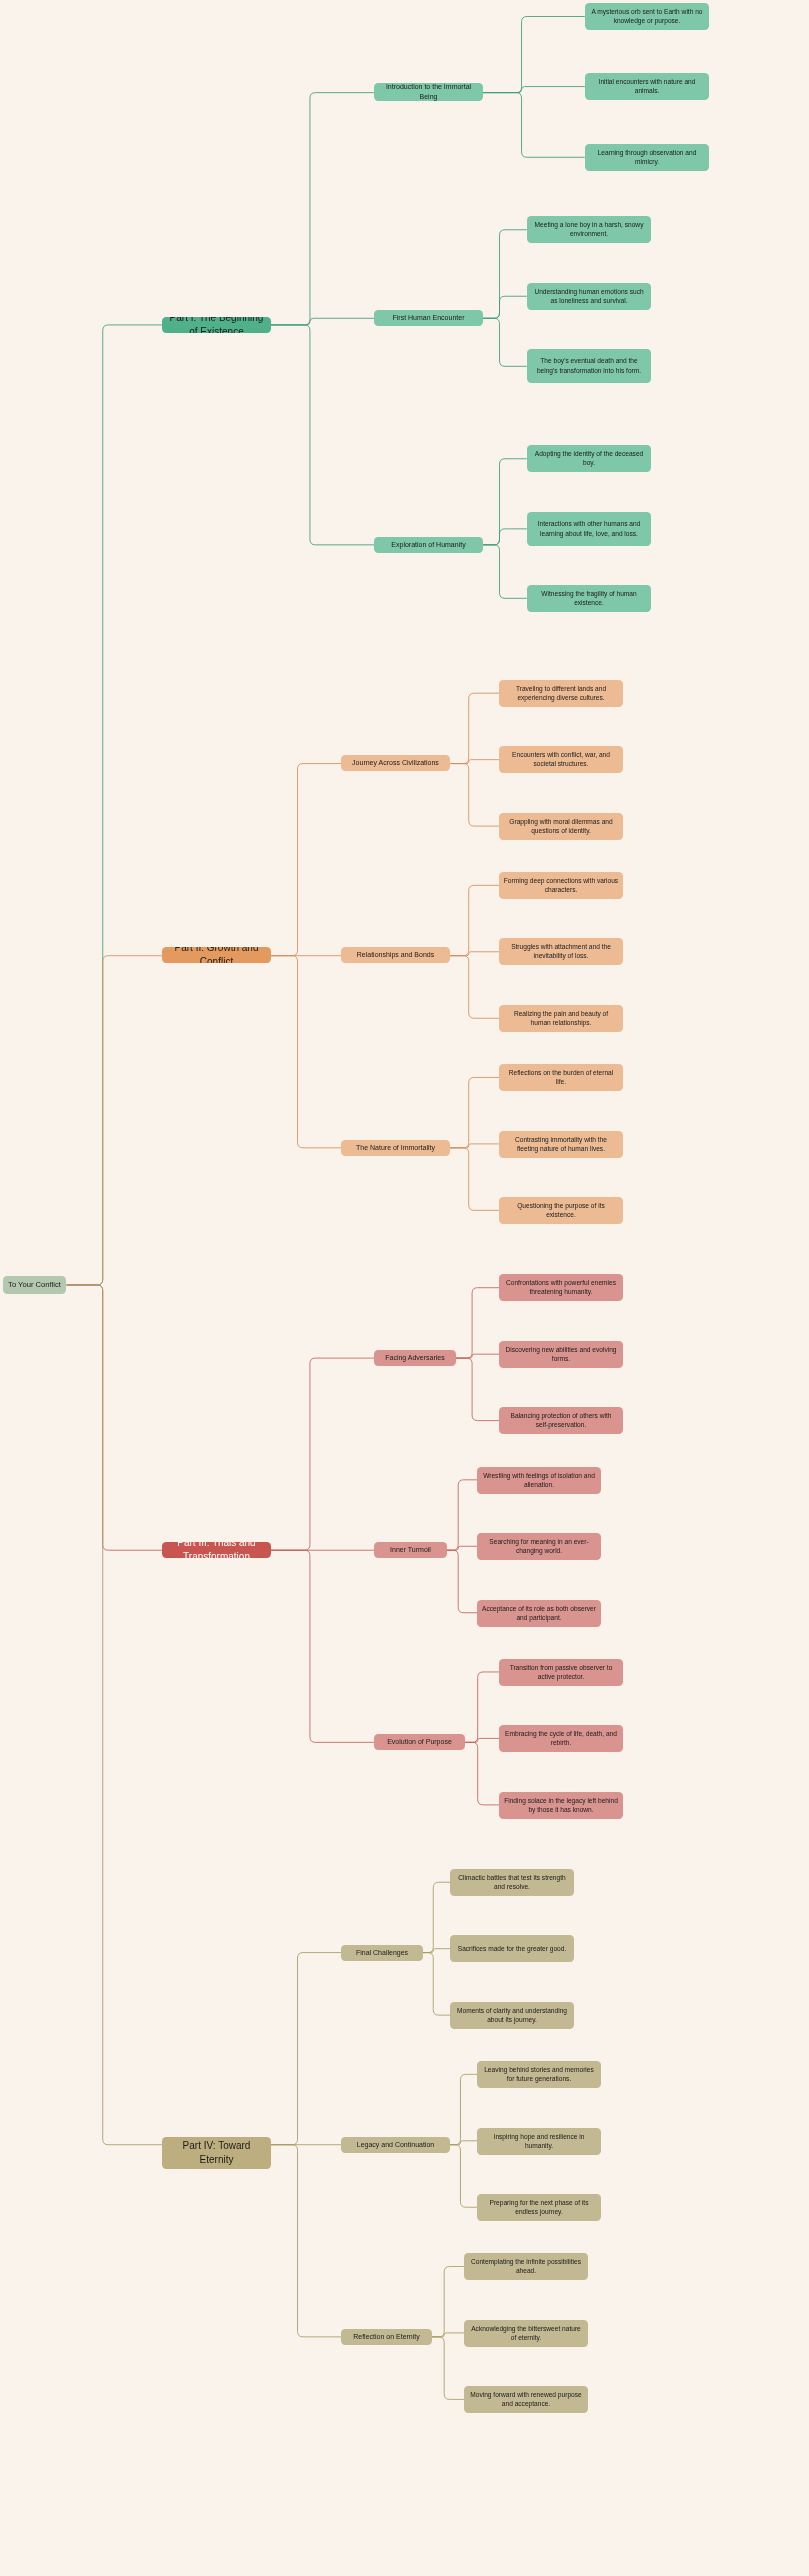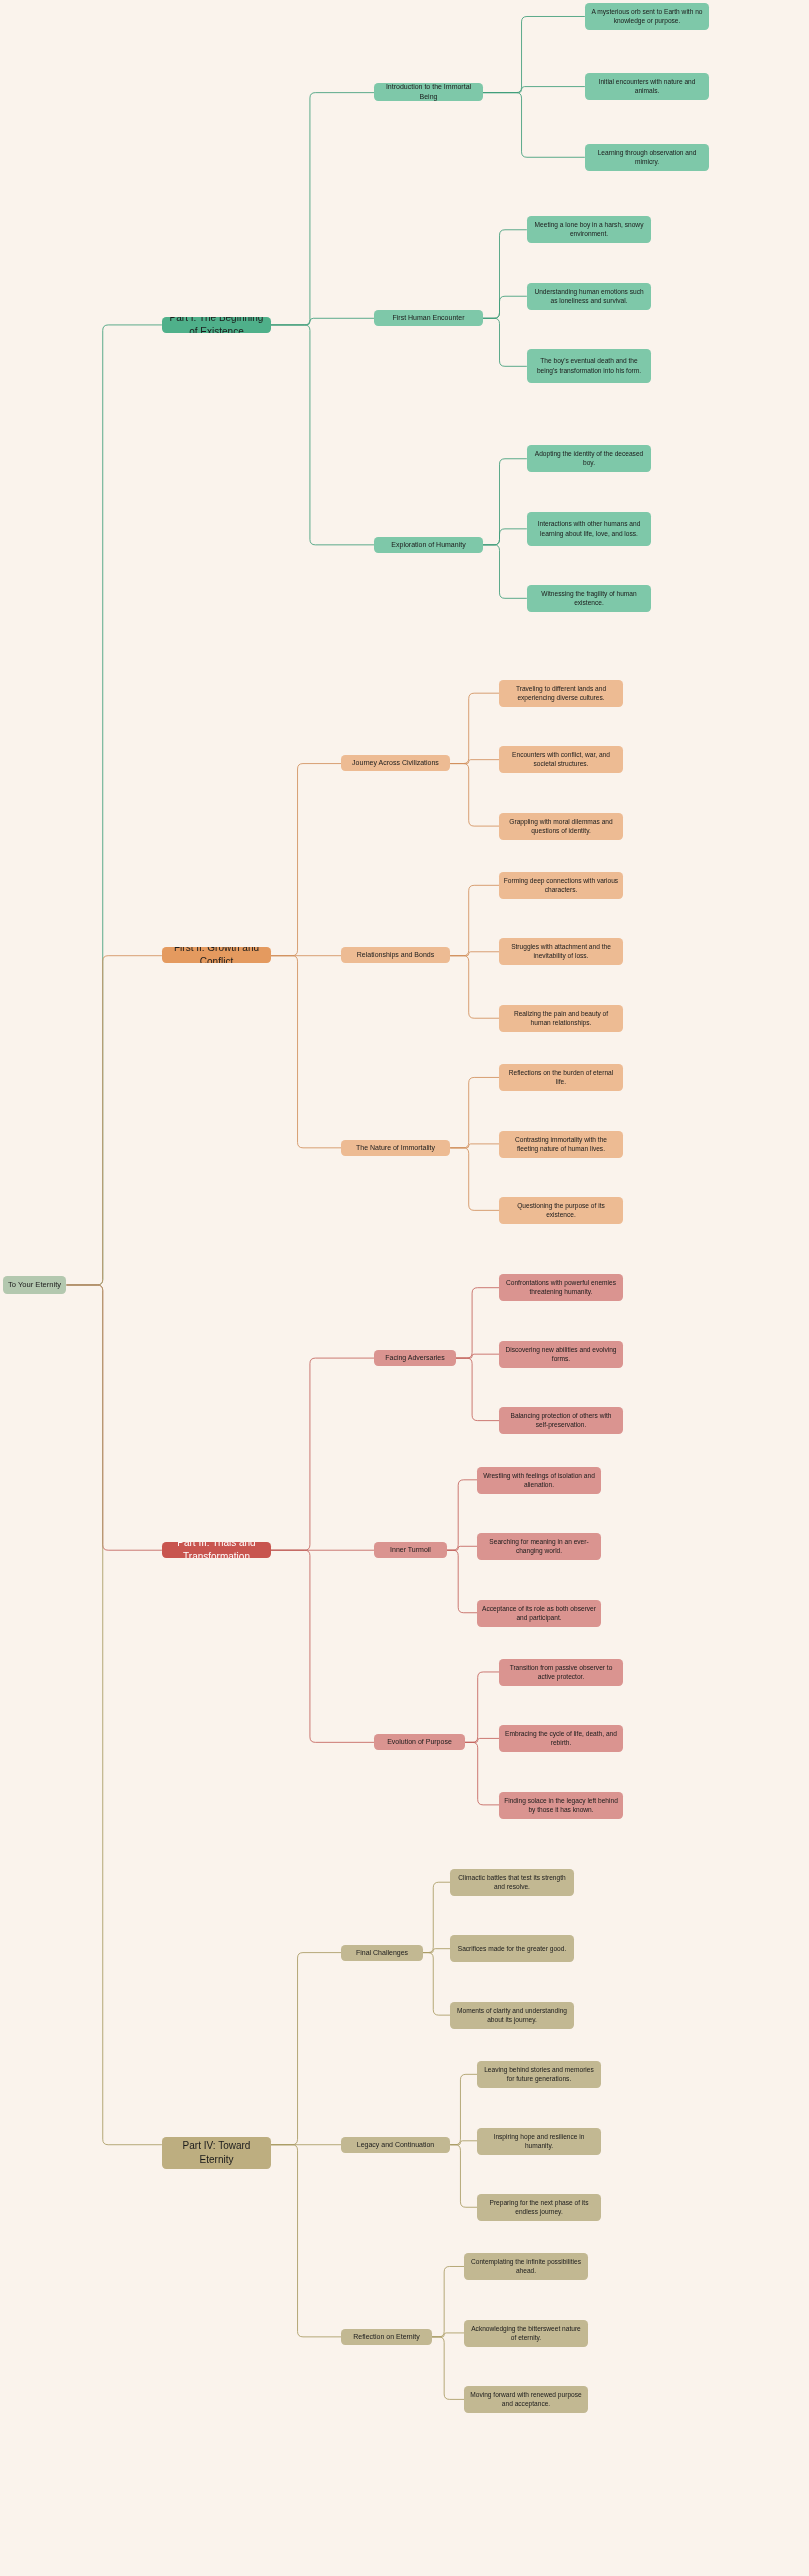--- a/index.html
+++ b/index.html
@@ -84,35 +84,35 @@
       <path d="M 700 3231.5 L 708.1 3231.5 Q 717.1 3231.5 717.1 3240.5 L 717.1 3326 Q 717.1 3335 726.1 3335 L 745 3335" fill="none" stroke="#a89a63" stroke-width="1.4"></path>
       <path d="M 448 3549.5 L 565 3549.5" fill="none" stroke="#a89a63" stroke-width="1.4"></path>
       <path d="M 745 3549.5 L 753.1 3549.5 Q 762.1 3549.5 762.1 3540.5 L 762.1 3442 Q 762.1 3433 771.1 3433 L 790 3433" fill="none" stroke="#a89a63" stroke-width="1.4"></path>
       <path d="M 745 3549.5 L 758.85 3549.5 Q 762.1 3549.5 762.1 3546.25 L 762.1 3546.25 Q 762.1 3543 765.35 3543 L 790 3543" fill="none" stroke="#a89a63" stroke-width="1.4"></path>
       <path d="M 745 3549.5 L 753.1 3549.5 Q 762.1 3549.5 762.1 3558.5 L 762.1 3644 Q 762.1 3653 771.1 3653 L 790 3653" fill="none" stroke="#a89a63" stroke-width="1.4"></path>
       <path d="M 448 3549.5 L 483.46 3549.5 Q 492.46 3549.5 492.46 3558.5 L 492.46 3858.5 Q 492.46 3867.5 501.46 3867.5 L 565 3867.5" fill="none" stroke="#a89a63" stroke-width="1.4"></path>
       <path d="M 715 3867.5 L 726.14 3867.5 Q 735.14 3867.5 735.14 3858.5 L 735.14 3760 Q 735.14 3751 744.14 3751 L 768 3751" fill="none" stroke="#a89a63" stroke-width="1.4"></path>
       <path d="M 715 3867.5 L 731.89 3867.5 Q 735.14 3867.5 735.14 3864.25 L 735.14 3864.25 Q 735.14 3861 738.39 3861 L 768 3861" fill="none" stroke="#a89a63" stroke-width="1.4"></path>
       <path d="M 715 3867.5 L 726.14 3867.5 Q 735.14 3867.5 735.14 3876.5 L 735.14 3962 Q 735.14 3971 744.14 3971 L 768 3971" fill="none" stroke="#a89a63" stroke-width="1.4"></path>
     </svg>
-<div class="node n-root" style="left: 3px; top: 1276px; width: 63px; height: 17.5px; background: rgb(179, 200, 175);">To Your Eternity</div>
+<div class="node n-root" style="left: 3px; top: 1276px; width: 63px; height: 17.5px; background: rgb(179, 200, 175);">To Your Conflict</div>
     <div class="node n-l1" style="left: 162px; top: 317px; width: 109px; height: 16.3px; background: rgb(79, 176, 138);">Part I: The Beginning of Existence</div>
     <div class="node n-l2" style="left: 374px; top: 83px; width: 109px; height: 18px; background: rgb(126, 200, 169);">Introduction to the Immortal Being</div>
     <div class="node n-l3" style="left: 585px; top: 3px; width: 124px; height: 26.6px; background: rgb(126, 200, 169);">A mysterious orb sent to Earth with no knowledge or purpose.</div>
     <div class="node n-l3" style="left: 585px; top: 73px; width: 124px; height: 26.6px; background: rgb(126, 200, 169);">Initial encounters with nature and animals.</div>
     <div class="node n-l3" style="left: 585px; top: 144px; width: 124px; height: 26.6px; background: rgb(126, 200, 169);">Learning through observation and mimicry.</div>
     <div class="node n-l2" style="left: 374px; top: 310px; width: 109px; height: 16.3px; background: rgb(126, 200, 169);">First Human Encounter</div>
     <div class="node n-l3" style="left: 527px; top: 216px; width: 124px; height: 26.6px; background: rgb(126, 200, 169);">Meeting a lone boy in a harsh, snowy environment.</div>
     <div class="node n-l3" style="left: 527px; top: 283px; width: 124px; height: 26.6px; background: rgb(126, 200, 169);">Understanding human emotions such as loneliness and survival.</div>
     <div class="node n-l3" style="left: 527px; top: 349px; width: 124px; height: 34px; background: rgb(126, 200, 169);">The boy's eventual death and the being's transformation into his form.</div>
     <div class="node n-l2" style="left: 374px; top: 537px; width: 109px; height: 16.3px; background: rgb(126, 200, 169);">Exploration of Humanity</div>
     <div class="node n-l3" style="left: 527px; top: 445px; width: 124px; height: 26.6px; background: rgb(126, 200, 169);">Adopting the identity of the deceased boy.</div>
     <div class="node n-l3" style="left: 527px; top: 512px; width: 124px; height: 34px; background: rgb(126, 200, 169);">Interactions with other humans and learning about life, love, and loss.</div>
     <div class="node n-l3" style="left: 527px; top: 585px; width: 124px; height: 26.6px; background: rgb(126, 200, 169);">Witnessing the fragility of human existence.</div>
-    <div class="node n-l1" style="left: 162px; top: 947px; width: 109px; height: 16.3px; background: rgb(228, 154, 95);">First II: Growth and Conflict</div>
+    <div class="node n-l1" style="left: 162px; top: 947px; width: 109px; height: 16.3px; background: rgb(228, 154, 95);">Part II: Growth and Conflict</div>
     <div class="node n-l2" style="left: 341px; top: 755px; width: 109px; height: 16.3px; background: rgb(237, 187, 147);">Journey Across Civilizations</div>
     <div class="node n-l3" style="left: 499px; top: 680px; width: 124px; height: 26.6px; background: rgb(237, 187, 147);">Traveling to different lands and experiencing diverse cultures.</div>
     <div class="node n-l3" style="left: 499px; top: 746px; width: 124px; height: 26.6px; background: rgb(237, 187, 147);">Encounters with conflict, war, and societal structures.</div>
     <div class="node n-l3" style="left: 499px; top: 813px; width: 124px; height: 26.6px; background: rgb(237, 187, 147);">Grappling with moral dilemmas and questions of identity.</div>
     <div class="node n-l2" style="left: 341px; top: 947px; width: 109px; height: 16.3px; background: rgb(237, 187, 147);">Relationships and Bonds</div>
     <div class="node n-l3" style="left: 499px; top: 872px; width: 124px; height: 26.6px; background: rgb(237, 187, 147);">Forming deep connections with various characters.</div>
     <div class="node n-l3" style="left: 499px; top: 938px; width: 124px; height: 26.6px; background: rgb(237, 187, 147);">Struggles with attachment and the inevitability of loss.</div>
     <div class="node n-l3" style="left: 499px; top: 1005px; width: 124px; height: 26.6px; background: rgb(237, 187, 147);">Realizing the pain and beauty of human relationships.</div>
     <div class="node n-l2" style="left: 341px; top: 1140px; width: 109px; height: 16.3px; background: rgb(237, 187, 147);">The Nature of Immortality</div>
     <div class="node n-l3" style="left: 499px; top: 1064px; width: 124px; height: 26.6px; background: rgb(237, 187, 147);">Reflections on the burden of eternal life.</div>

